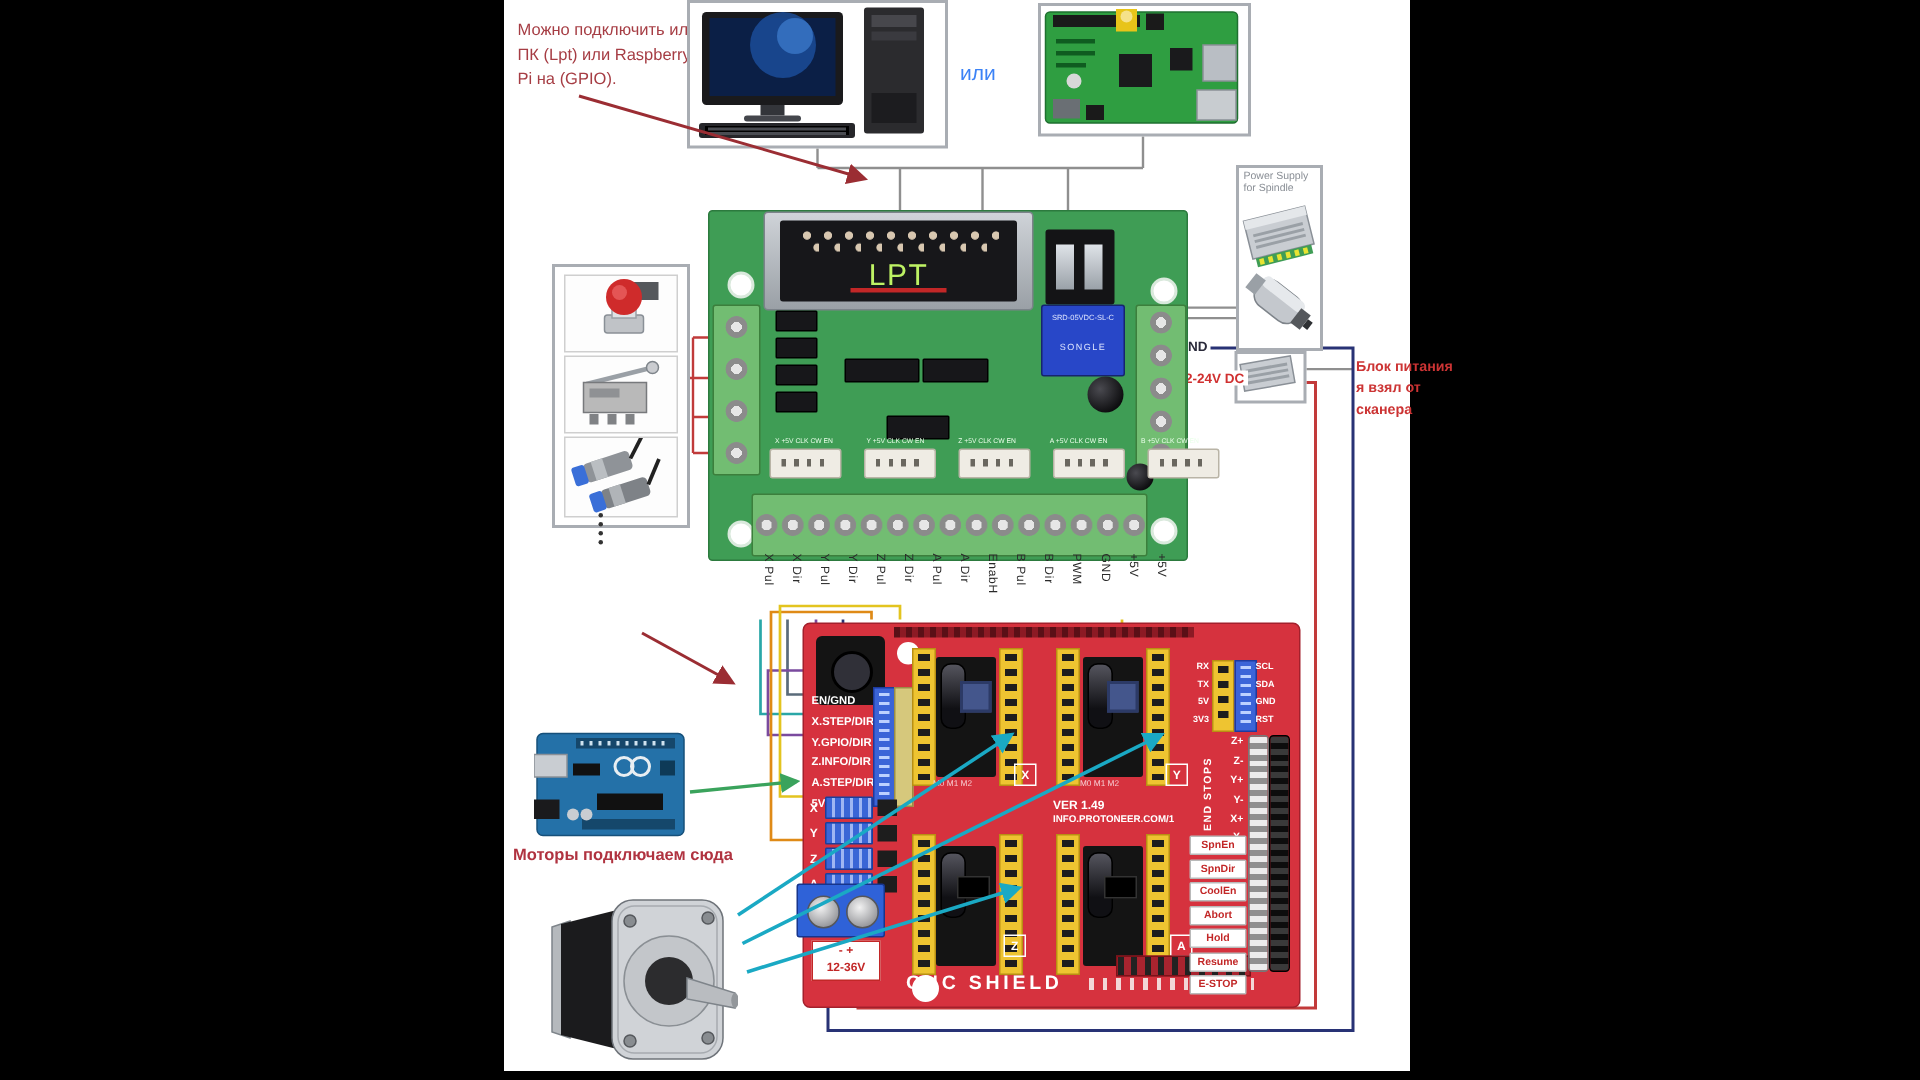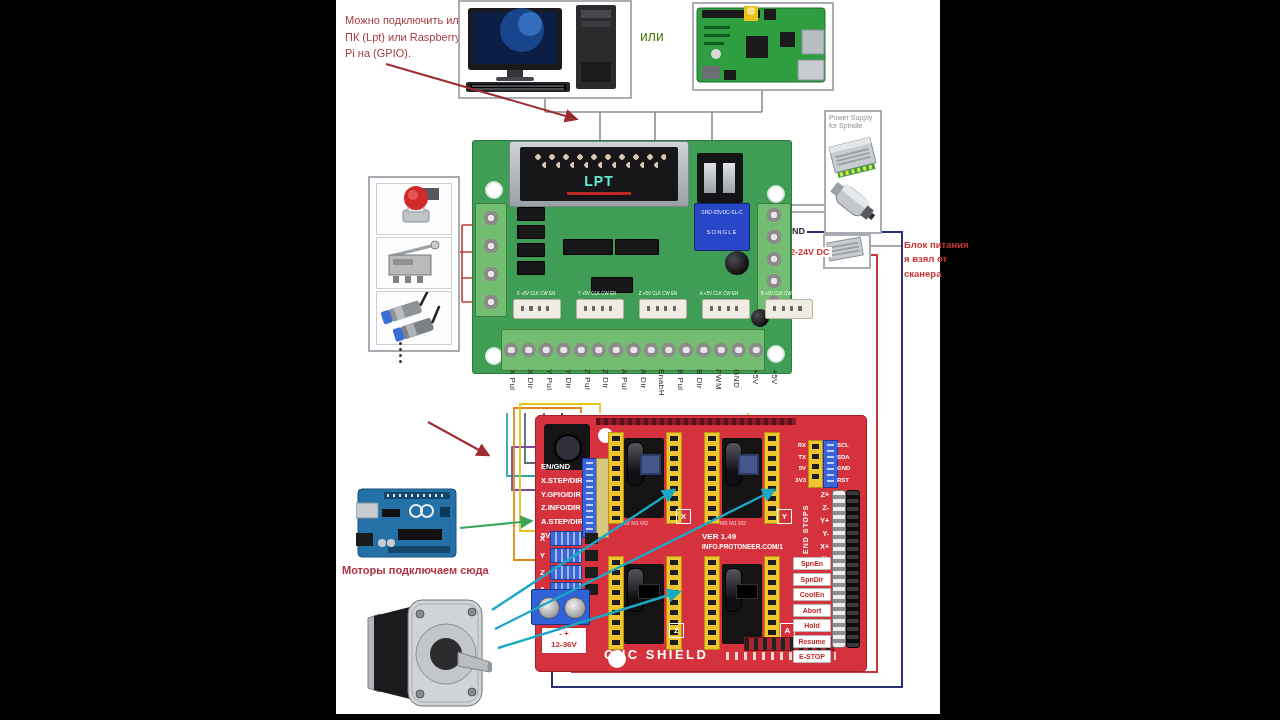--- a/index.html
+++ b/index.html
@@ -17,22 +17,22 @@
       border:1px solid #2c7a3e;border-radius:3px;}
   .hole{position:absolute;width:14px;height:14px;border-radius:50%;background:#fff;border:2px solid #dcead e0;}
   .hole{border:2px solid #d9e9dc;}
   #db25{position:absolute;left:36px;top:0;width:178px;height:64px;
         background:linear-gradient(#cfd3d8,#9aa0a6);border:1px solid #7c838a;border-radius:3px;}
   #db25 .face{position:absolute;left:10px;top:5px;right:10px;bottom:5px;background:#17171a;border-radius:2px;}
   #db25 .pins2{position:absolute;left:12px;right:12px;top:5px;height:17px;
         background-image:radial-gradient(circle at 6px 5px,#d8c7b0 0 2.5px,rgba(0,0,0,0) 3px),
                          radial-gradient(circle at 13px 13px,#d8c7b0 0 2.5px,rgba(0,0,0,0) 3px);
         background-size:14px 17px;}
-  #db25 .lpt{position:absolute;left:0;right:0;top:26px;color:#5eead4;font-weight:bold;
-        font-size:14px;letter-spacing:1px;text-align:center;}
+  #db25 .lpt{position:absolute;left:0;right:0;top:26px;color:#bef264;font-weight:normal;
+        font-size:20px;letter-spacing:1px;text-align:center;}
   #db25 .lptline{position:absolute;left:50%;top:45px;width:64px;height:3px;margin-left:-32px;background:#c22727;}
   .usb{position:absolute;left:224px;top:12px;width:46px;height:50px;background:#141416;border-radius:2px;}
   .usb i{position:absolute;top:10px;width:12px;height:30px;background:linear-gradient(#dfe3e8,#9aa1a8);}
   .usb i.s1{left:7px;} .usb i.s2{left:26px;}
   #relay{position:absolute;left:221px;top:62px;width:54px;height:46px;background:#2847c8;
          border:1px solid #16246e;color:#dfe6ff;text-align:center;border-radius:2px;}
   #relay .t1{font-size:5px;margin-top:5px;} #relay .t2{font-size:6px;margin-top:14px;letter-spacing:1px;}
   .gterm{position:absolute;background:#72bd72;border:1px solid #3c7f3c;border-radius:2px;}
   .gv{background-image:radial-gradient(circle at 50% 14px,#e6e6e6 0 3.5px,#8b8b8b 3.5px 7px,rgba(0,0,0,0) 7.5px);
       background-size:100% 28px;}
@@ -161,21 +161,21 @@
       <rect x="36" y="75" width="38" height="4" rx="2" fill="#44464c"></rect>
       <rect x="6" y="80" width="104" height="10" rx="2" fill="#26262a"></rect>
       <rect x="10" y="82" width="96" height="6" fill="repeating-linear-gradient"></rect>
       <g fill="#4a4c52">
           <rect x="12" y="83" width="92" height="2"></rect>
           <rect x="12" y="86" width="92" height="2"></rect>
         </g>
     </svg>
   </div>
 
-  <div class="abs" style="left:640px;top:28px;font-size:14px;color:#4d7c0f;">или</div>
+  <div class="abs" style="left:640px;top:40px;font-size:14px;color:#3b82f6;">или</div>
 
   <div class="abs gbox" style="left:692px;top:2px;width:138px;height:85px;">
     <svg width="134" height="81" viewBox="0 0 134 81">
       <rect x="3" y="4" width="128" height="74" rx="3" fill="#2f9e41" stroke="#1f7030"></rect>
       <rect x="8" y="6" width="58" height="8" fill="#1a1a1a"></rect>
       <rect x="50" y="2" width="14" height="15" fill="#e8c419"></rect>
       <circle cx="57" cy="7" r="4" fill="#f5e28a"></circle>
       <rect x="70" y="5" width="12" height="11" fill="#1a1a1a"></rect>
       <rect x="52" y="32" width="22" height="22" fill="#1a1a1c"></rect>
       <rect x="86" y="28" width="15" height="15" fill="#1a1a1c"></rect>

